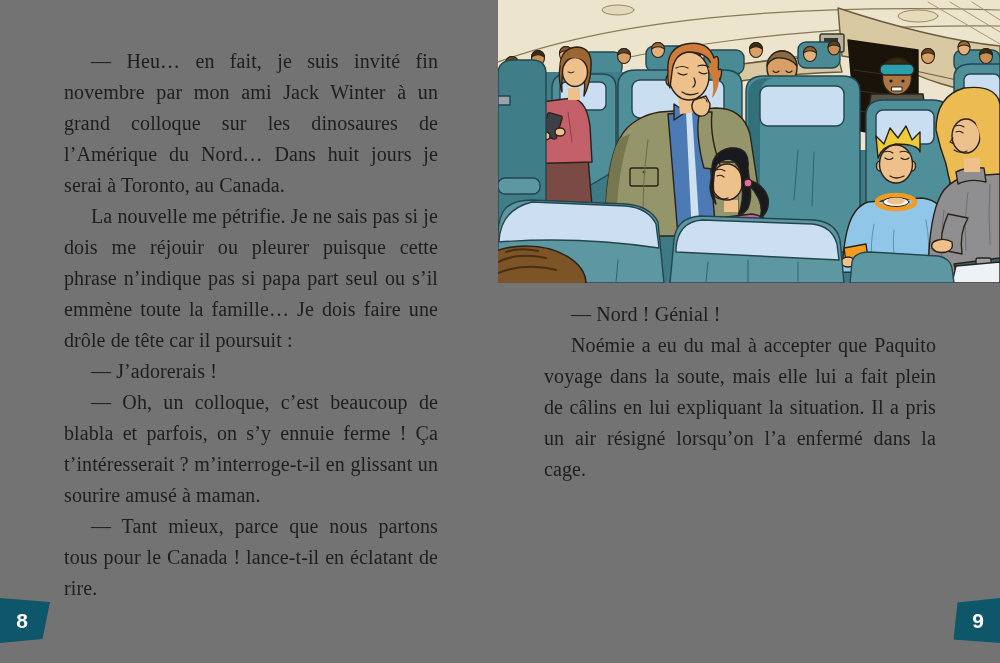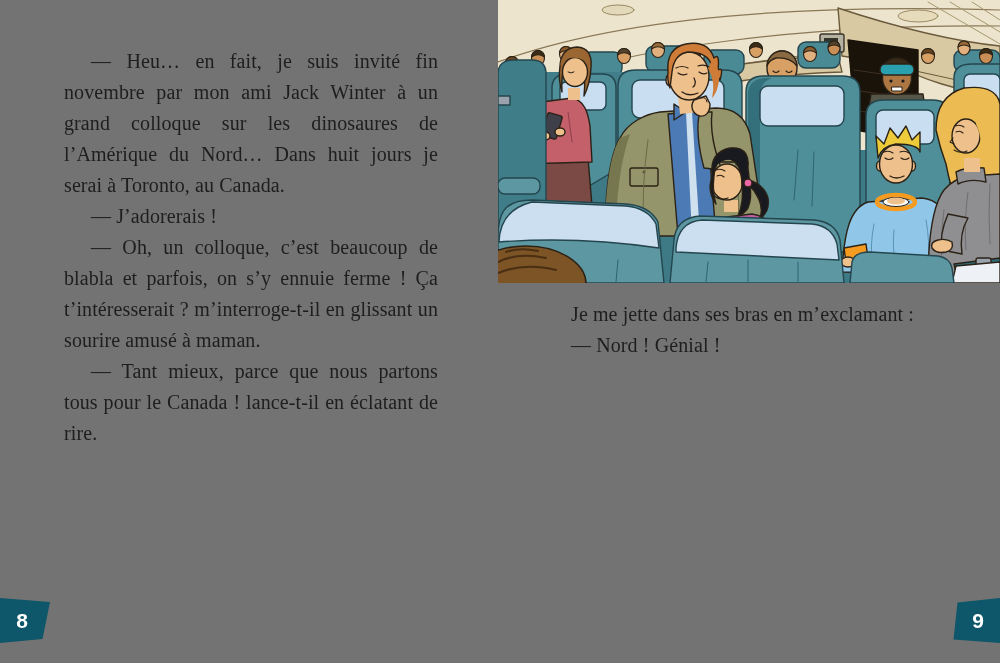--- a/index.html
+++ b/index.html
@@ -19,20 +19,21 @@
   .illustration svg{display:block;}
 </style>
 </head>
 <body>
 
 <div class="spread">
 
   <section>
     <div class="text-col col-left">
       <p>— Heu… en fait, je suis invité fin novembre par mon ami Jack Winter à un grand colloque sur les dinosaures de l’Amérique du Nord… Dans huit jours je serai à Toronto, au Canada.</p>
+      <p>La nouvelle me pétrifie. Je ne sais pas si je dois me réjouir ou pleurer puisque cette phrase n’indique pas si papa part seul ou s’il emmène toute la famille… Je dois faire une drôle de tête car il poursuit :</p>
       <p>— J’adorerais !</p>
       <p>— Oh, un colloque, c’est beaucoup de blabla et parfois, on s’y ennuie ferme ! Ça t’intéresserait ? m’interroge-t-il en glissant un sourire amusé à maman.</p>
       <p>— Tant mieux, parce que nous partons tous pour le Canada ! lance-t-il en éclatant de rire.</p>
     </div>
     <div class="pagenum pagenum-left" style="background: rgb(14, 86, 105);">
       <span>8</span>
     </div>
   </section>
 
   <section>
@@ -260,20 +261,20 @@
 
           <g>
             <ellipse cx="28" cy="284" rx="60" ry="38" fill="#7c5426" stroke-width="1.6"></ellipse>
             <path d="M0,262 Q20,252 48,258 M-2,274 Q24,262 58,270 M8,252 Q22,247 40,251" stroke="#4a2f12" stroke-width="2" fill="none"></path>
           </g>
         </g>
       </svg>
     </figure>
 
     <div class="text-col col-right">
-      <p>Je me jette dans ses bras en m’exclamant :</p>
       <p>— Nord ! Génial !</p>
+      <p>Noémie a eu du mal à accepter que Paquito voyage dans la soute, mais elle lui a fait plein de câlins en lui expliquant la situation. Il a pris un air résigné lorsqu’on l’a enfermé dans la cage.</p>
     </div>
     <div class="pagenum pagenum-right" style="background: rgb(14, 86, 105);">
       <span>9</span>
     </div>
   </section>
 </div>
 
 </body></html>

